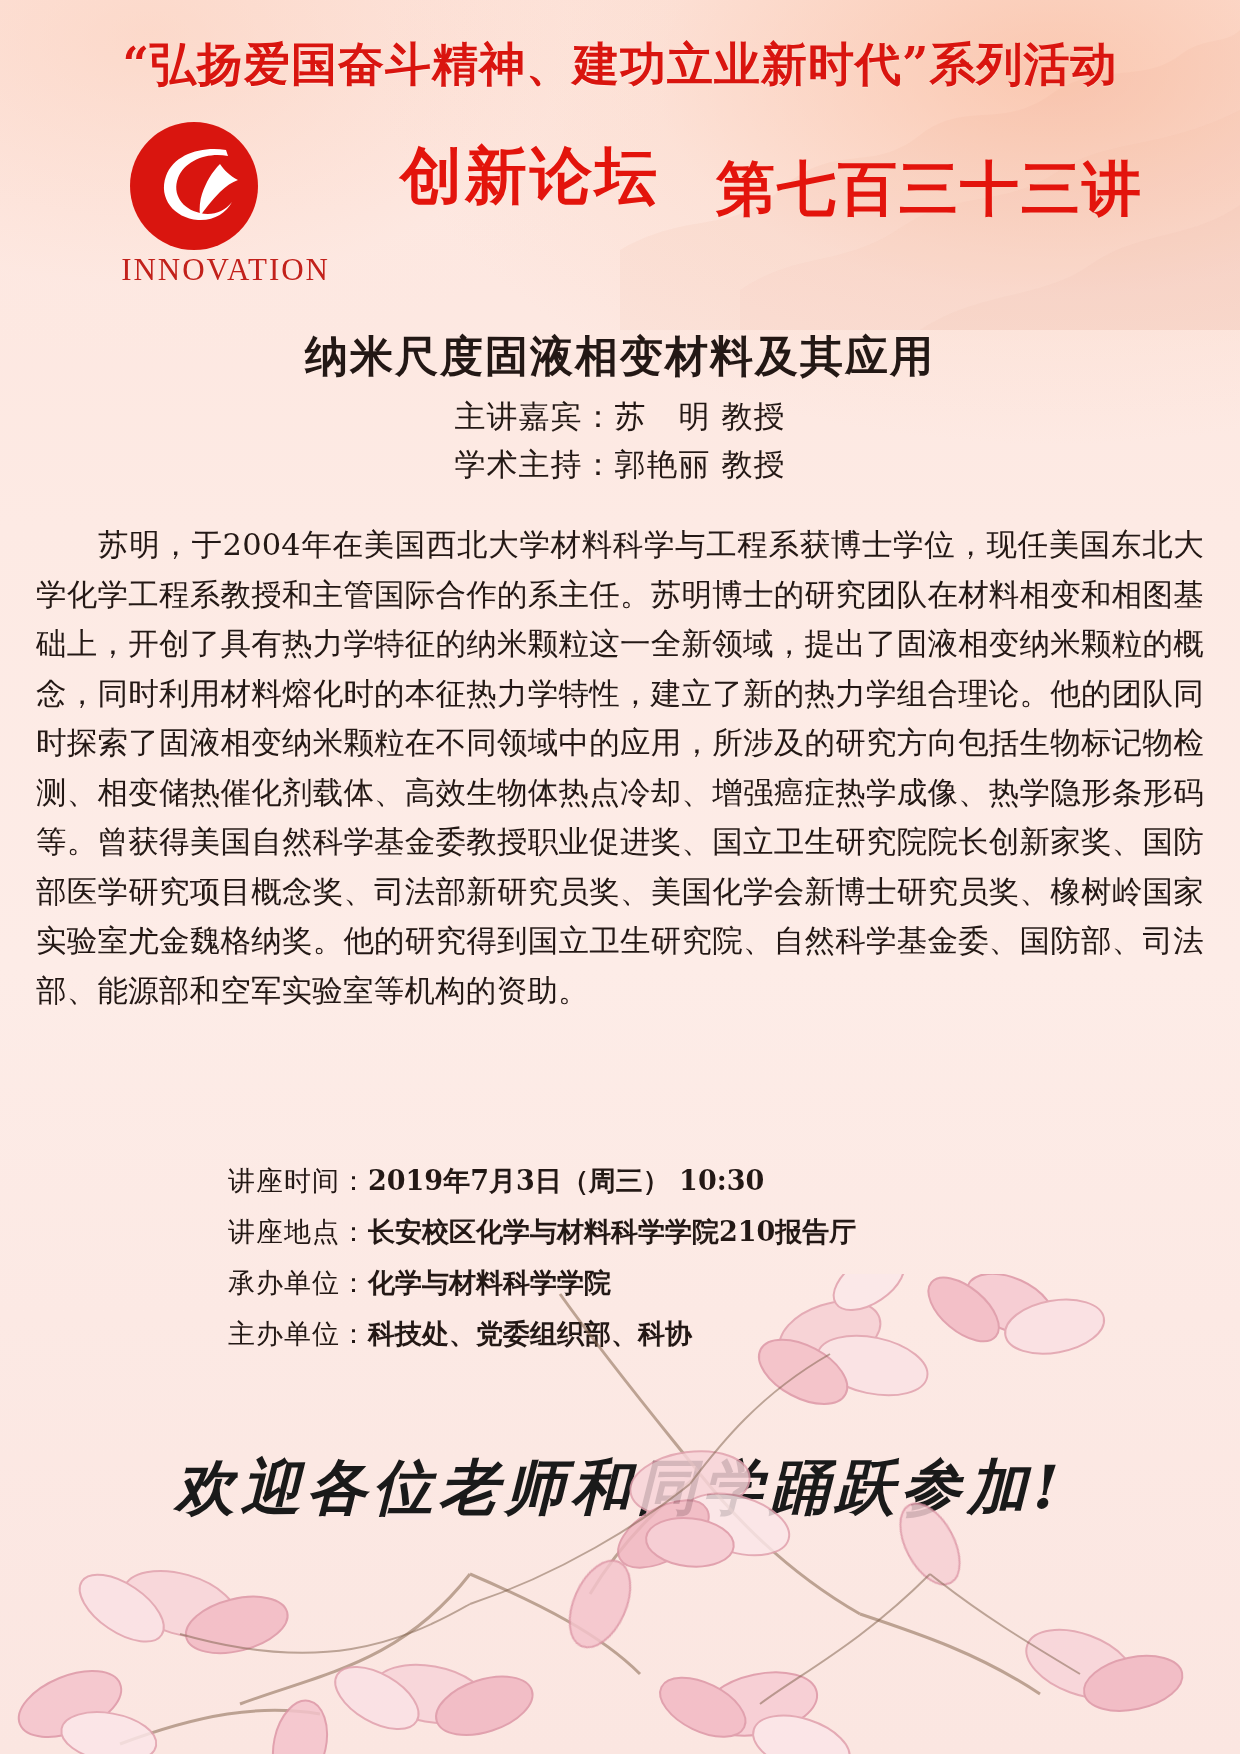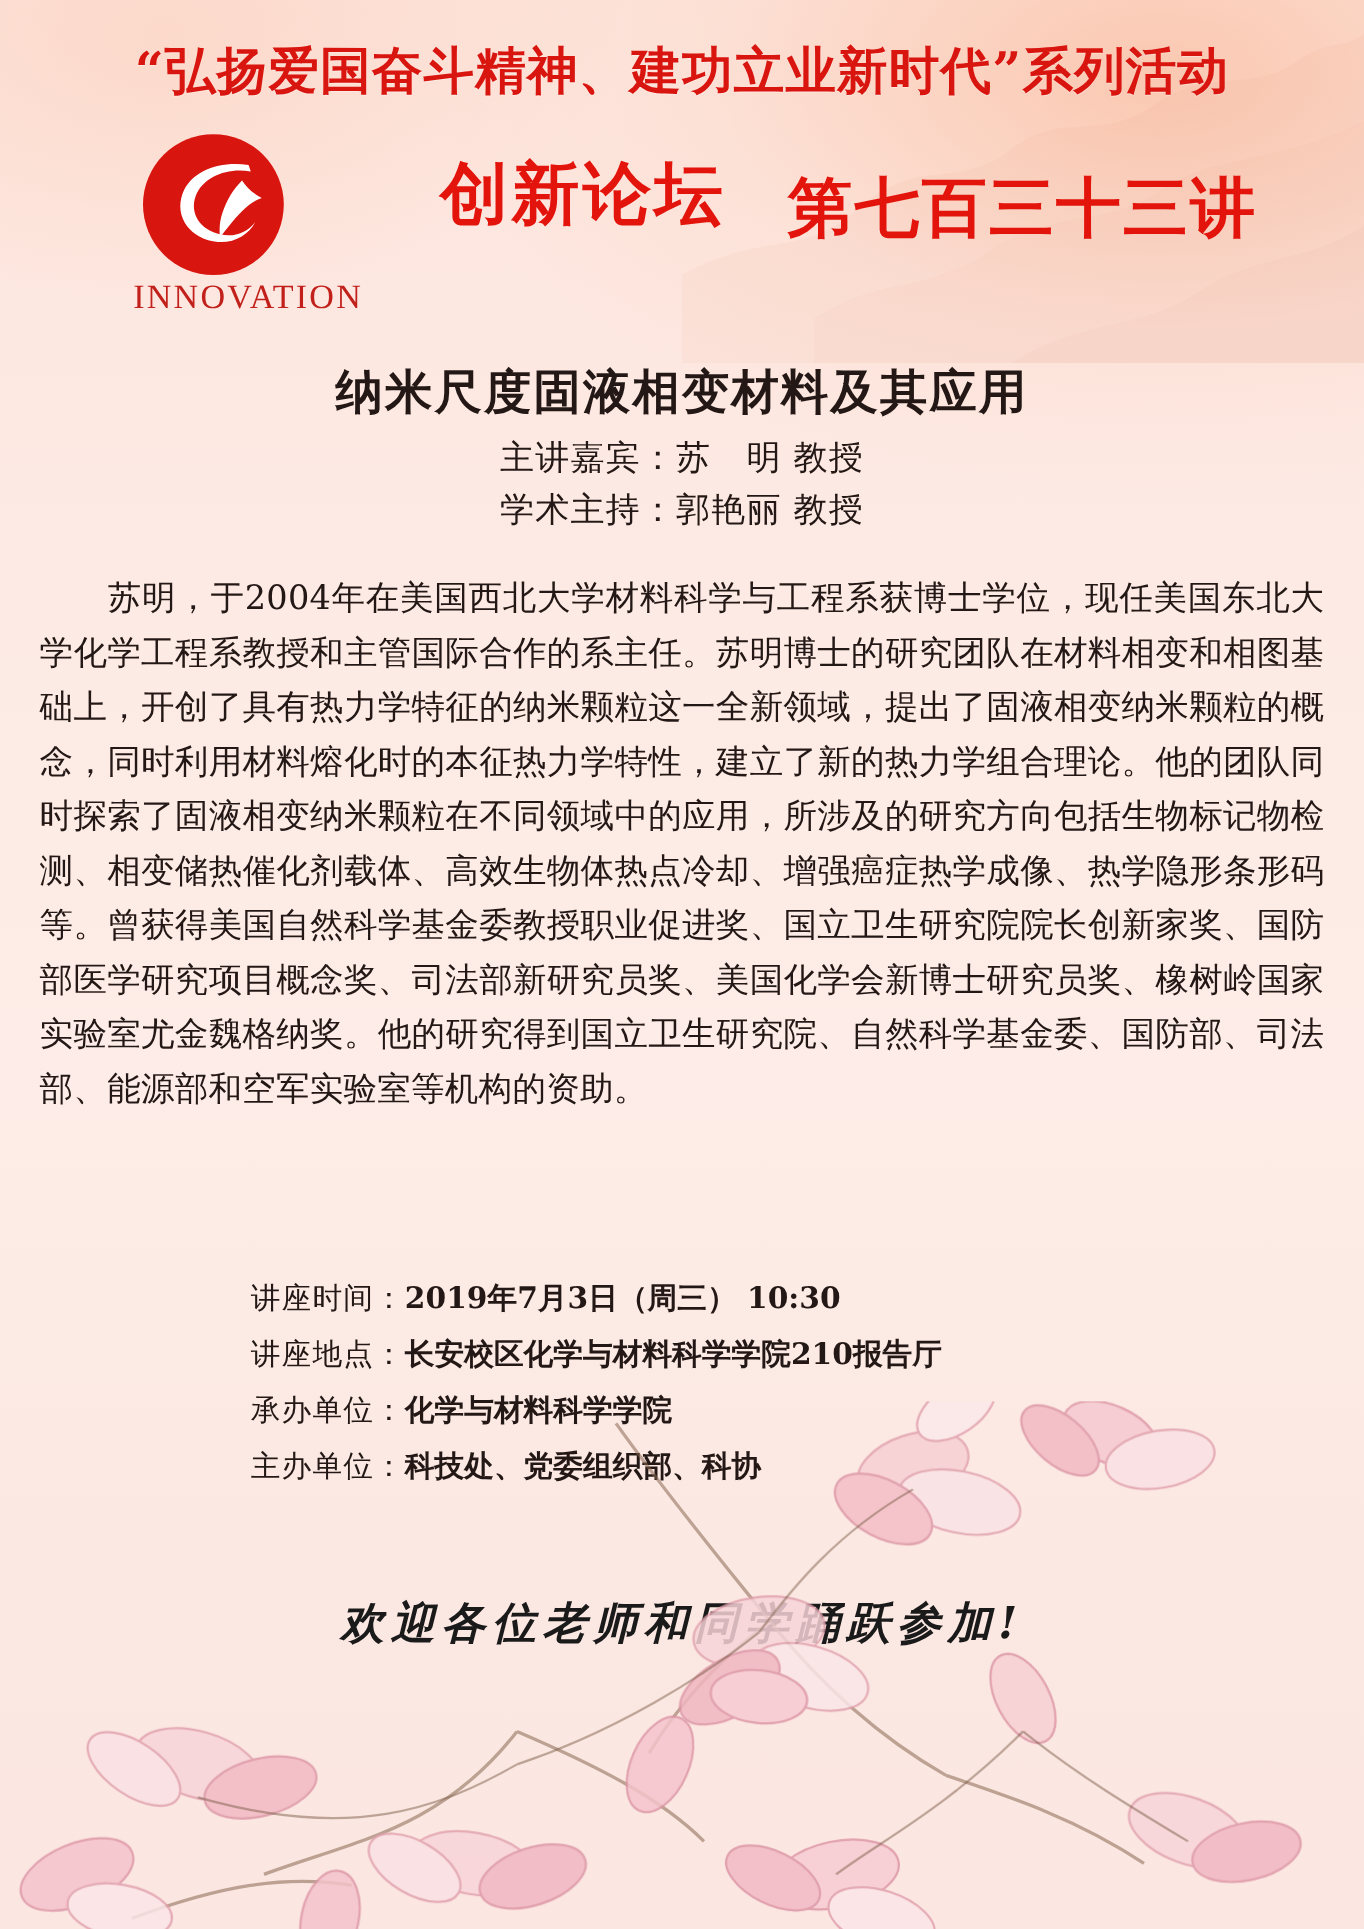--- a/index.html
+++ b/index.html
@@ -169,21 +169,21 @@
   
   .welcome {
     position: absolute;
     top: 1448px;
     left: 0;
     width: 1240px;
     text-align: center;
     font-family: "DejaVu Serif", serif;
     font-weight: bold;
     font-style: italic;
-    font-size: 40px;
+    font-size: 60px;
     letter-spacing: 6px;
     color: #1a1a1a;
     white-space: nowrap;
   }
 
   
   .flowers {
     position: absolute;
     left: 0;
     bottom: 0;

